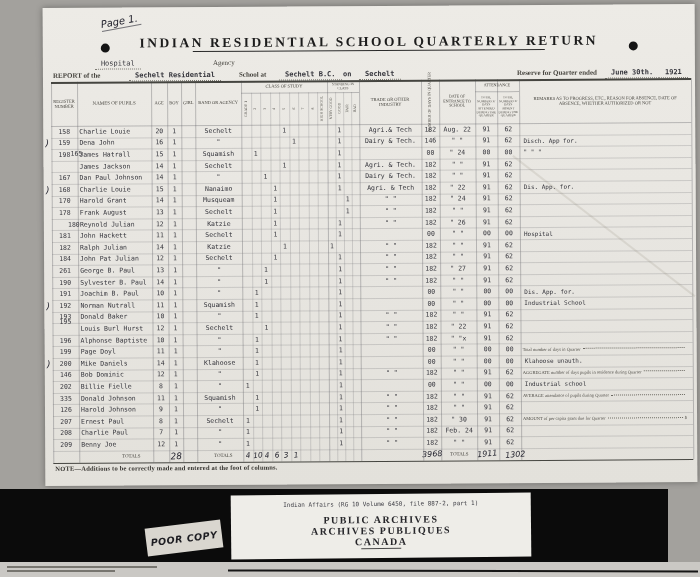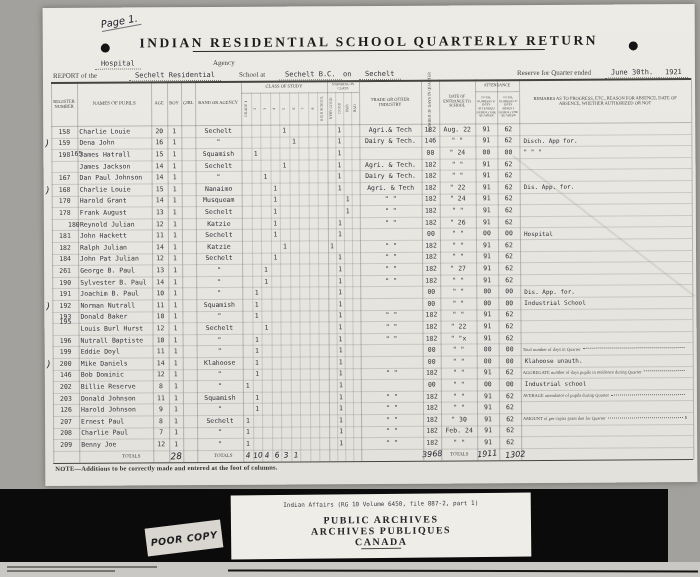--- a/index.html
+++ b/index.html
@@ -24,21 +24,21 @@
         letter-spacing:2.5px;color:#1c1c1c;}
   .title-rule{position:absolute;left:150px;top:44px;width:352px;height:1px;background:#2a2a2a;}
 
   .typed{font-family:"DejaVu Sans Mono",monospace;color:#34343b;}
   .plabel{font-family:"Liberation Serif",serif;color:#47453f;}
   .dotted-u{border-bottom:1px dotted #7a7870;padding:0 6px 1px 6px;}
   .agency-line{position:absolute;left:0;top:52px;width:652px;height:12px;font-size:7px;}
   .agency-line .al-v{position:absolute;left:52px;}
   .agency-line .al-l{position:absolute;left:170px;font-size:7px;}
   .report-line{position:absolute;left:0;top:64px;width:652px;height:12px;font-size:7px;}
-  .report-line span{position:absolute;white-space:nowrap;}
+  .report-line span{position:absolute;white-space:nowrap;font-weight:bold;}
 
   .note{position:absolute;left:10px;top:457px;font-family:"Liberation Serif",serif;
         font-size:6.5px;font-weight:bold;color:#33312d;letter-spacing:.2px;}
 
   #table{position:absolute;left:0;top:74px;width:652px;height:382px;}
   #table div{position:absolute;box-sizing:border-box;}
   .hc{font-family:"Liberation Serif",serif;color:#45433d;text-transform:uppercase;
       display:flex;align-items:center;justify-content:center;text-align:center;line-height:1.15;}
   .vlab{white-space:nowrap;transform:rotate(-90deg);}
   .ln{background:rgba(100,100,106,.38);}
@@ -433,33 +433,33 @@
         <div class="cell cc" style="left: 124px; top: 241.2px; width: 14px; height: 11.6px;">1</div>
         <div class="cell cc" style="left: 152px; top: 241.2px; width: 46px; height: 11.6px;">Sechelt</div>
         <div class="cell cc" style="left: 217.111px; top: 241.2px; width: 9.55556px; height: 11.6px;">1</div>
         <div class="cell cc" style="left: 292px; top: 241.2px; width: 8px; height: 11.6px;">1</div>
         <div class="cell cc" style="left: 316px; top: 241.2px; width: 62px; height: 11.6px;">"    "</div>
         <div class="cell cc" style="left: 378px; top: 241.2px; width: 18px; height: 11.6px;">182</div>
         <div class="cell cc" style="left: 396px; top: 241.2px; width: 36px; height: 11.6px;">"  22</div>
         <div class="cell cc" style="left: 432px; top: 241.2px; width: 22px; height: 11.6px;">91</div>
         <div class="cell cc" style="left: 454px; top: 241.2px; width: 22px; height: 11.6px;">62</div>
         <div class="cell cc" style="left: 8px; top: 252.8px; width: 26px; height: 11.6px;">196</div>
-        <div class="cell" style="left: 36px; top: 252.8px; width: 72px; height: 11.6px;">Nutrall Baptiste</div>
+        <div class="cell" style="left: 36px; top: 252.8px; width: 72px; height: 11.6px;">Alphonse Baptiste</div>
         <div class="cell cc" style="left: 108px; top: 252.8px; width: 16px; height: 11.6px;">10</div>
         <div class="cell cc" style="left: 124px; top: 252.8px; width: 14px; height: 11.6px;">1</div>
         <div class="cell cc" style="left: 152px; top: 252.8px; width: 46px; height: 11.6px;">"</div>
         <div class="cell cc" style="left: 207.556px; top: 252.8px; width: 9.55556px; height: 11.6px;">1</div>
         <div class="cell cc" style="left: 292px; top: 252.8px; width: 8px; height: 11.6px;">1</div>
         <div class="cell cc" style="left: 316px; top: 252.8px; width: 62px; height: 11.6px;">"    "</div>
         <div class="cell cc" style="left: 378px; top: 252.8px; width: 18px; height: 11.6px;">182</div>
         <div class="cell cc" style="left: 396px; top: 252.8px; width: 36px; height: 11.6px;">"  "x</div>
         <div class="cell cc" style="left: 432px; top: 252.8px; width: 22px; height: 11.6px;">91</div>
         <div class="cell cc" style="left: 454px; top: 252.8px; width: 22px; height: 11.6px;">62</div>
         <div class="cell cc" style="left: 8px; top: 264.4px; width: 26px; height: 11.6px;">199</div>
-        <div class="cell" style="left: 36px; top: 264.4px; width: 72px; height: 11.6px;">Eddie Doyl</div>
+        <div class="cell" style="left: 36px; top: 264.4px; width: 72px; height: 11.6px;">Page Doyl</div>
         <div class="cell cc" style="left: 108px; top: 264.4px; width: 16px; height: 11.6px;">11</div>
         <div class="cell cc" style="left: 124px; top: 264.4px; width: 14px; height: 11.6px;">1</div>
         <div class="cell cc" style="left: 152px; top: 264.4px; width: 46px; height: 11.6px;">"</div>
         <div class="cell cc" style="left: 207.556px; top: 264.4px; width: 9.55556px; height: 11.6px;">1</div>
         <div class="cell cc" style="left: 292px; top: 264.4px; width: 8px; height: 11.6px;">1</div>
         <div class="cell cc" style="left: 378px; top: 264.4px; width: 18px; height: 11.6px;">00</div>
         <div class="cell cc" style="left: 396px; top: 264.4px; width: 36px; height: 11.6px;">"  "</div>
         <div class="cell cc" style="left: 432px; top: 264.4px; width: 22px; height: 11.6px;">00</div>
         <div class="cell cc" style="left: 454px; top: 264.4px; width: 22px; height: 11.6px;">00</div>
         <div class="prt" style="left: 478px; top: 264.4px; width: 164px; height: 11.6px; font-size: 4.5px; align-items: center;">
@@ -489,32 +489,32 @@
         <div class="cell cc" style="left: 316px; top: 287.6px; width: 62px; height: 11.6px;">"    "</div>
         <div class="cell cc" style="left: 378px; top: 287.6px; width: 18px; height: 11.6px;">182</div>
         <div class="cell cc" style="left: 396px; top: 287.6px; width: 36px; height: 11.6px;">"  "</div>
         <div class="cell cc" style="left: 432px; top: 287.6px; width: 22px; height: 11.6px;">91</div>
         <div class="cell cc" style="left: 454px; top: 287.6px; width: 22px; height: 11.6px;">62</div>
         <div class="prt" style="left: 478px; top: 287.6px; width: 164px; height: 11.6px; font-size: 4.5px; align-items: center;">
           <span>AGGREGATE number of days pupils in residence during Quarter</span>
           <span class="leader"></span>
         </div>
         <div class="cell cc" style="left: 8px; top: 299.2px; width: 26px; height: 11.6px;">202</div>
-        <div class="cell" style="left: 36px; top: 299.2px; width: 72px; height: 11.6px;">Billie Reserve</div>
+        <div class="cell" style="left: 36px; top: 299.2px; width: 72px; height: 11.6px;">Billie Fielle</div>
         <div class="cell cc" style="left: 108px; top: 299.2px; width: 16px; height: 11.6px;">8</div>
         <div class="cell cc" style="left: 124px; top: 299.2px; width: 14px; height: 11.6px;">1</div>
         <div class="cell cc" style="left: 152px; top: 299.2px; width: 46px; height: 11.6px;">"</div>
         <div class="cell cc" style="left: 198px; top: 299.2px; width: 9.55556px; height: 11.6px;">1</div>
         <div class="cell cc" style="left: 292px; top: 299.2px; width: 8px; height: 11.6px;">1</div>
         <div class="cell cc" style="left: 378px; top: 299.2px; width: 18px; height: 11.6px;">00</div>
         <div class="cell cc" style="left: 396px; top: 299.2px; width: 36px; height: 11.6px;">"  "</div>
         <div class="cell cc" style="left: 432px; top: 299.2px; width: 22px; height: 11.6px;">00</div>
         <div class="cell cc" style="left: 454px; top: 299.2px; width: 22px; height: 11.6px;">00</div>
         <div class="cell" style="left: 480px; top: 299.2px; width: 168px; height: 11.6px; font-size: 6px;">Industrial school</div>
-        <div class="cell cc" style="left: 8px; top: 310.8px; width: 26px; height: 11.6px;">203</div>
+        <div class="cell cc" style="left: 8px; top: 310.8px; width: 26px; height: 11.6px;">335</div>
         <div class="cell" style="left: 36px; top: 310.8px; width: 72px; height: 11.6px;">Donald Johnson</div>
         <div class="cell cc" style="left: 108px; top: 310.8px; width: 16px; height: 11.6px;">11</div>
         <div class="cell cc" style="left: 124px; top: 310.8px; width: 14px; height: 11.6px;">1</div>
         <div class="cell cc" style="left: 152px; top: 310.8px; width: 46px; height: 11.6px;">Squamish</div>
         <div class="cell cc" style="left: 207.556px; top: 310.8px; width: 9.55556px; height: 11.6px;">1</div>
         <div class="cell cc" style="left: 292px; top: 310.8px; width: 8px; height: 11.6px;">1</div>
         <div class="cell cc" style="left: 316px; top: 310.8px; width: 62px; height: 11.6px;">"    "</div>
         <div class="cell cc" style="left: 378px; top: 310.8px; width: 18px; height: 11.6px;">182</div>
         <div class="cell cc" style="left: 396px; top: 310.8px; width: 36px; height: 11.6px;">"  "</div>
         <div class="cell cc" style="left: 432px; top: 310.8px; width: 22px; height: 11.6px;">91</div>

